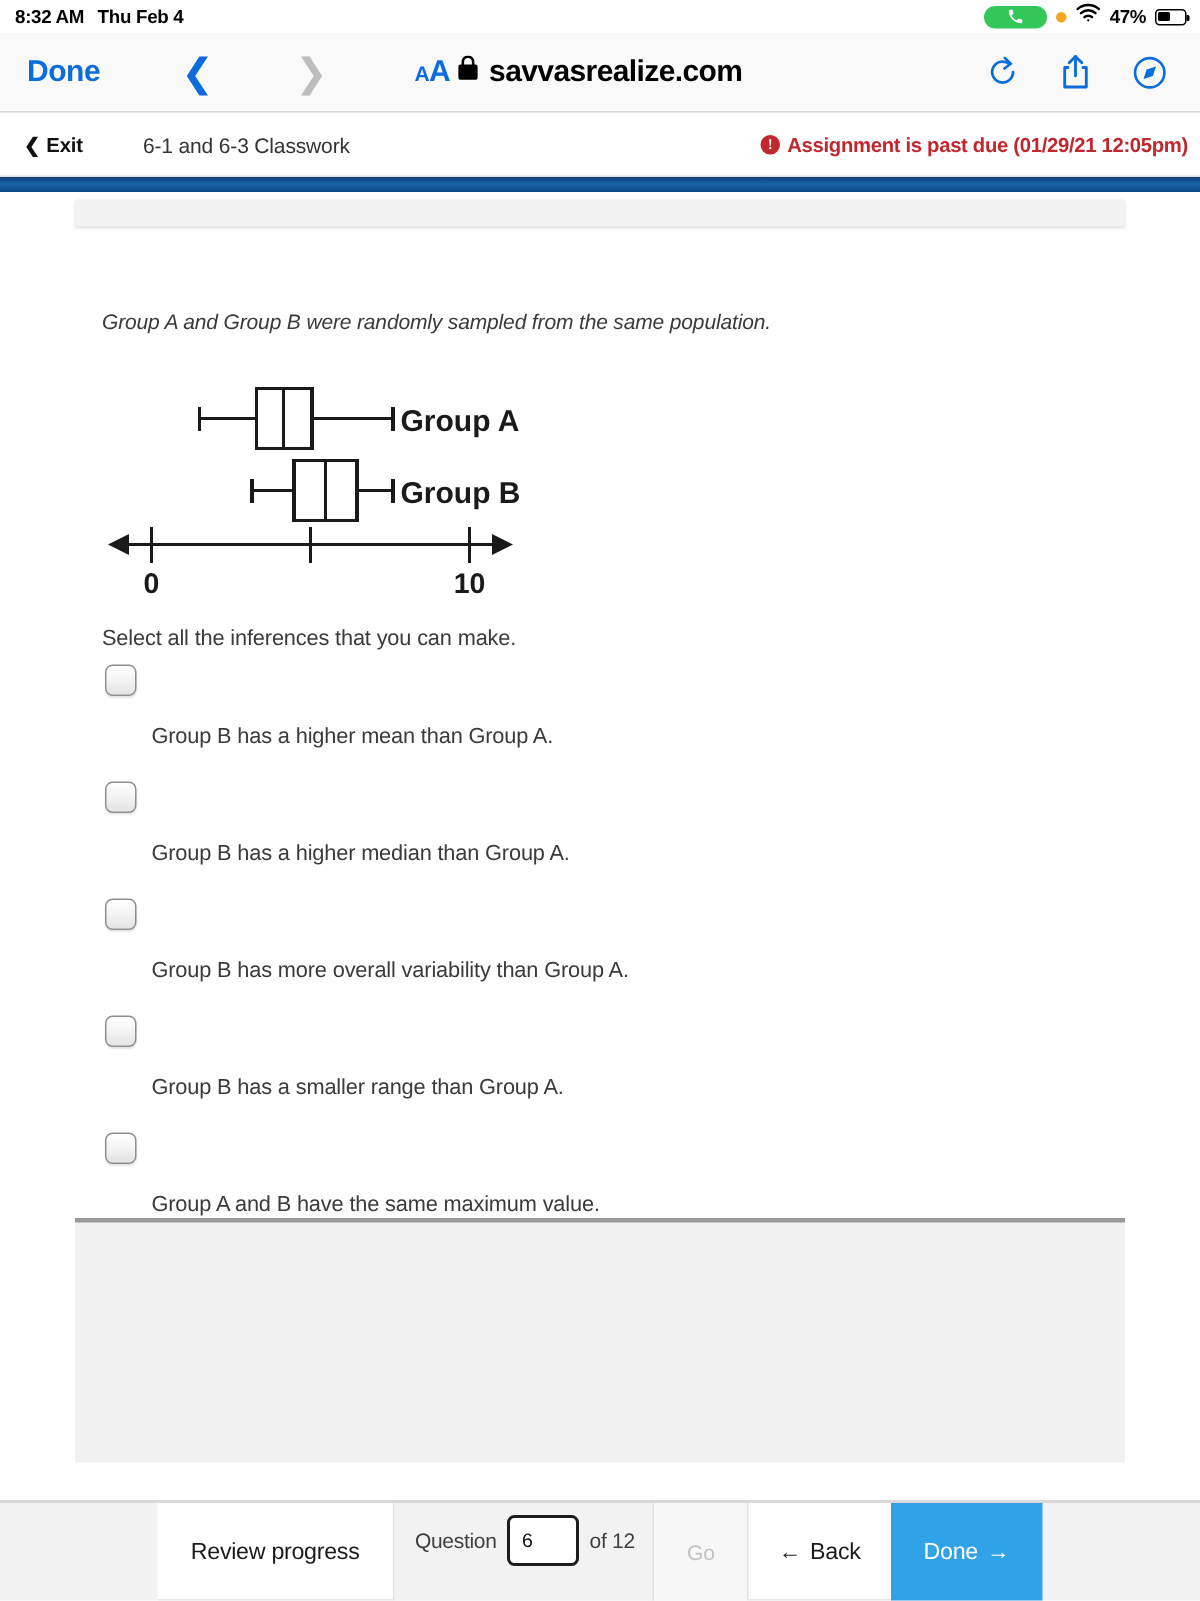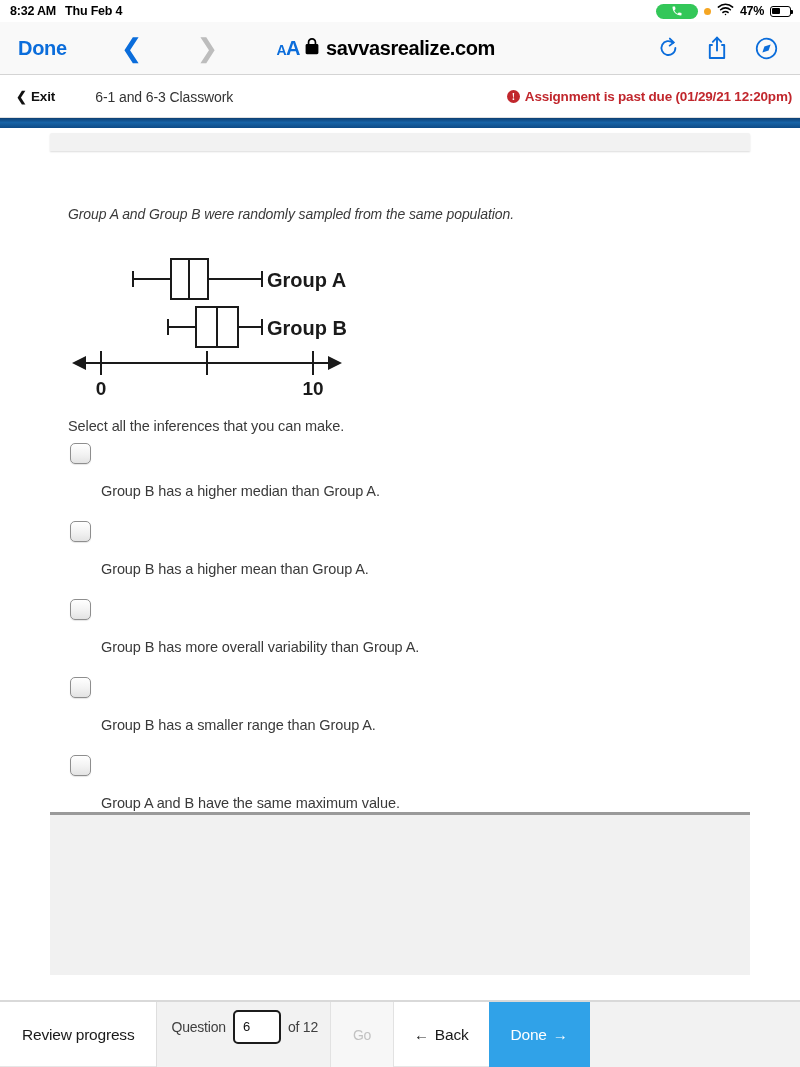--- a/index.html
+++ b/index.html
@@ -126,21 +126,21 @@
 
   .panel-bottom{
     position:absolute; left:50px; top:684px; width:700px; height:163px;
     background:#f1f1f1; border-top:3px solid #9a9a9a;
   }
 
   
   .navsep{ position:absolute; top:1000px; left:0; width:800px; height:2px; background:#d9d9d9;}
   .navbar{
     position:absolute; top:1002px; left:0; width:800px; height:65px;
-    background:#f2f2f2; display:flex; align-items:center; justify-content:flex-start;
+    background:#f2f2f2; display:flex; align-items:center; justify-content:center;
   }
   .nav-inner{ display:flex; align-items:stretch; height:65px; }
   .btn-review{
     background:#fff; border:none; border-right:1px solid #dedede;
     padding:0 22px; font-size:15.5px; color:#1a1a1a; letter-spacing:-0.2px;
     display:flex; align-items:center; cursor:pointer;
     box-shadow:0 -1px 0 #e6e6e6 inset;
   }
   .qnum{
     background:#f2f2f2; display:flex; align-items:center; gap:7px;
@@ -239,21 +239,21 @@
 </div>
 
 <div class="appbar">
   <span class="exit">
     <span class="exit-chev">❮</span>
     <span class="exit-txt">Exit</span>
   </span>
   <span class="assign-title">6-1 and 6-3 Classwork</span>
   <span class="pastdue">
     <span class="pastdue-ic">!</span>
-    <span>Assignment is past due (01/29/21 12:20pm)</span>
+    <span>Assignment is past due (01/29/21 12:05pm)</span>
   </span>
 </div>
 
 <div class="bluebar"></div>
 
 <div class="stage">
 
   <div class="panel-top"></div>
 
   <div class="qwrap">
@@ -297,25 +297,25 @@
         <text id="tick0" x="41" y="155" text-anchor="middle" font-family="Liberation Sans, sans-serif" font-size="19" font-weight="bold" fill="#1a1a1a">0</text>
         <text id="tick10" x="253" y="155" text-anchor="middle" font-family="Liberation Sans, sans-serif" font-size="19" font-weight="bold" fill="#1a1a1a">10</text>
       </svg>
     </div>
 
     <div class="prompt">Select all the inferences that you can make.</div>
 
     <div class="choices" id="choices">
         <div class="choice">
           <div class="cb"></div>
+          <div class="cb-label">Group B has a higher mean than Group A.</div>
+        </div>
+        <div class="choice">
+          <div class="cb"></div>
           <div class="cb-label">Group B has a higher median than Group A.</div>
-        </div>
-        <div class="choice">
-          <div class="cb"></div>
-          <div class="cb-label">Group B has a higher mean than Group A.</div>
         </div>
         <div class="choice">
           <div class="cb"></div>
           <div class="cb-label">Group B has more overall variability than Group A.</div>
         </div>
         <div class="choice">
           <div class="cb"></div>
           <div class="cb-label">Group B has a smaller range than Group A.</div>
         </div>
         <div class="choice">

